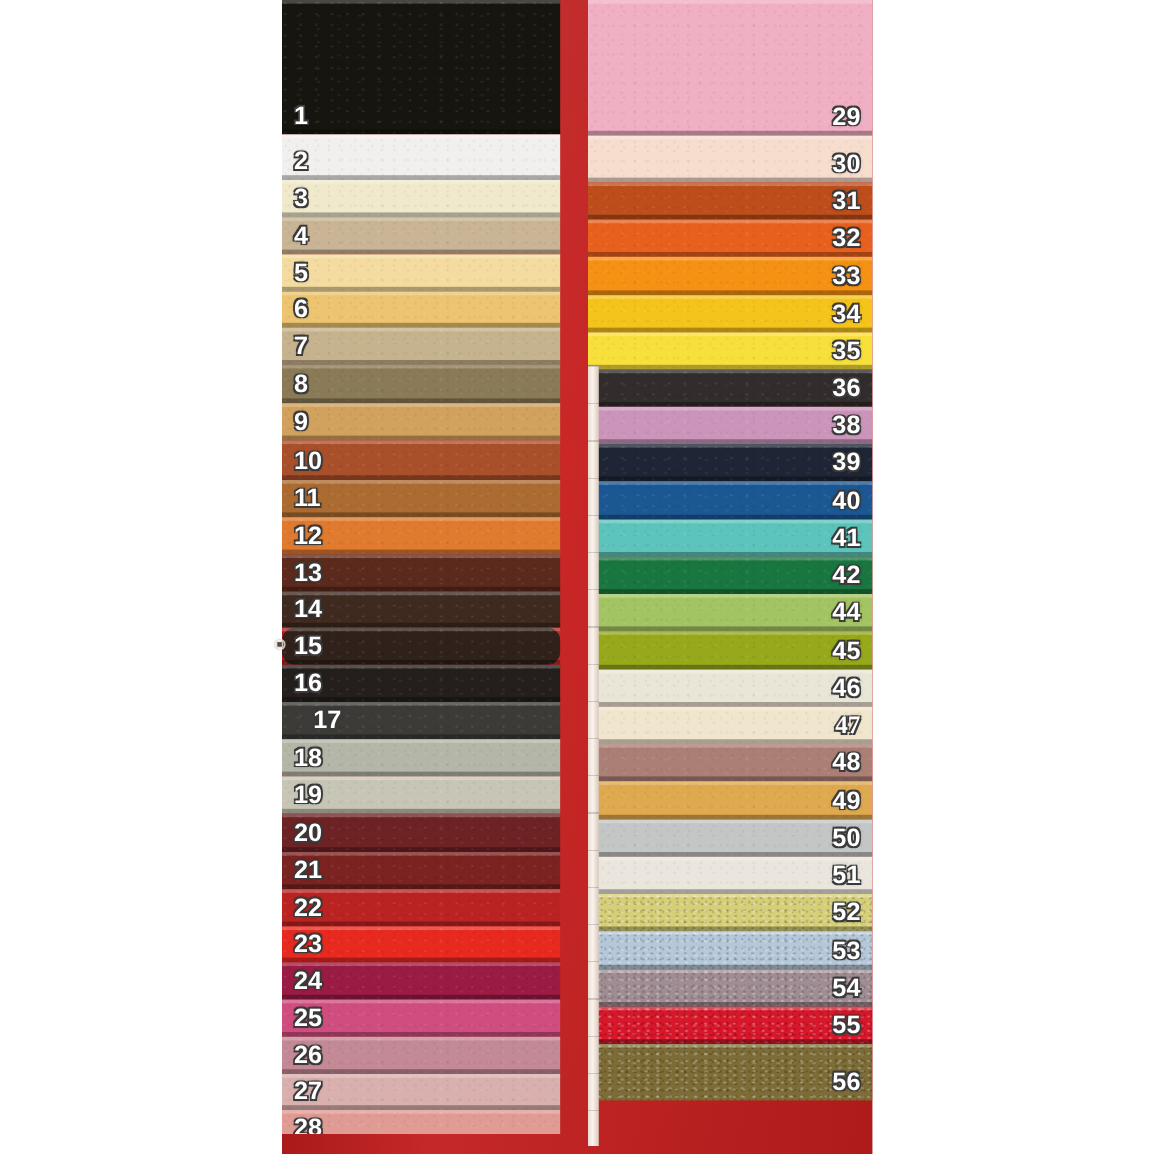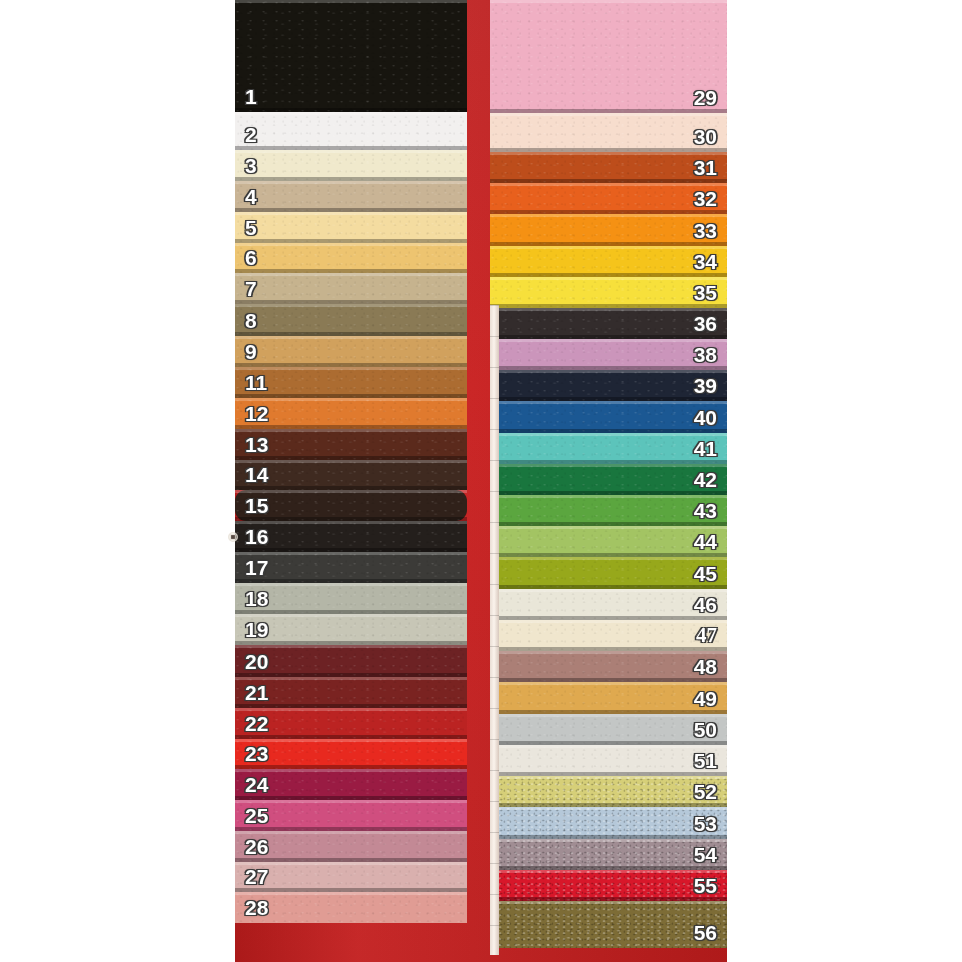--- a/index.html
+++ b/index.html
@@ -164,20 +164,26 @@
         <div class="grain"></div>
         <div class="shade"></div>
         <span class="num">8</span>
       </div>
       <div class="swatch" style="background: rgb(209, 161, 93); height: 31px;">
         <div class="edge"></div>
         <div class="grain"></div>
         <div class="shade"></div>
         <span class="num">9</span>
       </div>
+      <div class="swatch" style="background: rgb(169, 80, 43); height: 33px;">
+        <div class="edge"></div>
+        <div class="grain"></div>
+        <div class="shade"></div>
+        <span class="num">10</span>
+      </div>
       <div class="swatch" style="background: rgb(172, 108, 49); height: 31px;">
         <div class="edge"></div>
         <div class="grain"></div>
         <div class="shade"></div>
         <span class="num">11</span>
       </div>
       <div class="swatch" style="background: rgb(224, 122, 46); height: 31px;">
         <div class="edge"></div>
         <div class="grain"></div>
         <div class="shade"></div>
@@ -200,21 +206,21 @@
         <div class="grain"></div>
         <div class="shade"></div>
         <span class="num">15</span>
       </div>
       <div class="swatch" style="background: rgb(36, 31, 28); height: 31px;">
         <div class="edge"></div>
         <div class="grain"></div>
         <div class="shade"></div>
         <span class="num">16</span>
       </div>
-      <div class="swatch" style="background: rgb(60, 59, 56); height: 31px;">
+      <div class="swatch" style="background: rgb(60, 59, 56); height: 31px; padding-left: 16px;">
         <div class="edge"></div>
         <div class="grain"></div>
         <div class="shade"></div>
         <span class="num">17</span>
       </div>
       <div class="swatch" style="background: rgb(180, 182, 167); height: 31px;">
         <div class="edge"></div>
         <div class="grain"></div>
         <div class="shade"></div>
         <span class="num">18</span>
@@ -351,26 +357,20 @@
         <div class="edge"></div>
         <div class="grain"></div>
         <div class="shade"></div>
         <span class="num">41</span>
       </div>
       <div class="swatch" style="background: rgb(25, 118, 62); height: 31px;">
         <div class="edge"></div>
         <div class="grain"></div>
         <div class="shade"></div>
         <span class="num">42</span>
-      </div>
-      <div class="swatch" style="background: rgb(91, 166, 63); height: 31px;">
-        <div class="edge"></div>
-        <div class="grain"></div>
-        <div class="shade"></div>
-        <span class="num">43</span>
       </div>
       <div class="swatch" style="background: rgb(163, 196, 99); height: 31px;">
         <div class="edge"></div>
         <div class="grain"></div>
         <div class="shade"></div>
         <span class="num">44</span>
       </div>
       <div class="swatch" style="background: rgb(151, 168, 27); height: 32px;">
         <div class="edge"></div>
         <div class="grain"></div>

